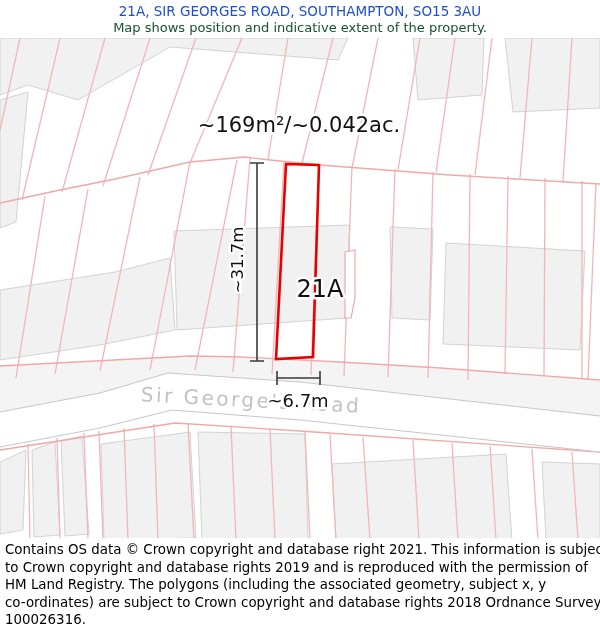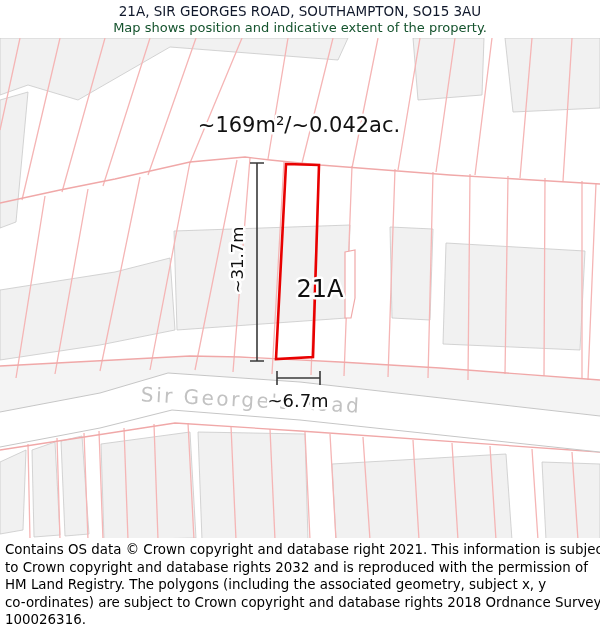--- a/index.html
+++ b/index.html
@@ -3,21 +3,21 @@
 <meta charset="utf-8">
 <style>
   html,body{margin:0;padding:0;background:#ffffff;}
   body{
     width:600px;height:625px;overflow:hidden;
     font-family:"DejaVu Sans","Liberation Sans",sans-serif;
     color:#000;
   }
   .page{width:600px;height:625px;background:#ffffff;position:relative;}
   .header{height:38px;text-align:center;padding-top:3px;box-sizing:border-box;}
-  .header .title{font-size:13.5px;line-height:17px;color:#0f172a;text-align:center;}
+  .header .title{font-size:13.5px;line-height:17px;color:#1d4ed8;text-align:center;}
   .header .subtitle{font-size:13px;line-height:16px;color:#14532d;}
   .map-wrap{width:600px;height:500px;position:relative;background:#fff;}
   svg{display:block;}
   .parcel{stroke:#f5b5b5;stroke-width:1.3;fill:none;}
   .boundary{stroke:#f0a8a8;stroke-width:1.3;fill:none;}
   .building{fill:#f1f1f1;stroke:#c9c9c9;stroke-width:0.8;}
   .shoulder{fill:#f4f4f4;stroke:none;}
   .roadfill{fill:#ffffff;stroke:none;}
   .roadedge{stroke:#c6c6c6;stroke-width:1;fill:none;}
   .notch{fill:#ffffff;stroke:#f0a8a8;stroke-width:1.2;}
@@ -100,19 +100,19 @@
         <text class="maplabel halo" x="298" y="407" font-size="18" text-anchor="middle">~6.7m</text>
       </g>
 
       <text class="maplabel halo" x="299" y="132" font-size="21" text-anchor="middle">~169m²/~0.042ac.</text>
       <text class="maplabel halo" x="320" y="297" font-size="24" text-anchor="middle">21A</text>
     </svg>
   </div>
 
   <div class="footer">
     <div class="fline">Contains OS data © Crown copyright and database right 2021. This information is subject</div>
-    <div class="fline">to Crown copyright and database rights 2032 and is reproduced with the permission of</div>
+    <div class="fline">to Crown copyright and database rights 2019 and is reproduced with the permission of</div>
     <div class="fline">HM Land Registry. The polygons (including the associated geometry, subject x, y</div>
     <div class="fline">co-ordinates) are subject to Crown copyright and database rights 2018 Ordnance Survey</div>
     <div class="fline">100026316.</div>
   </div>
 
 </div>
 
 </body></html>

